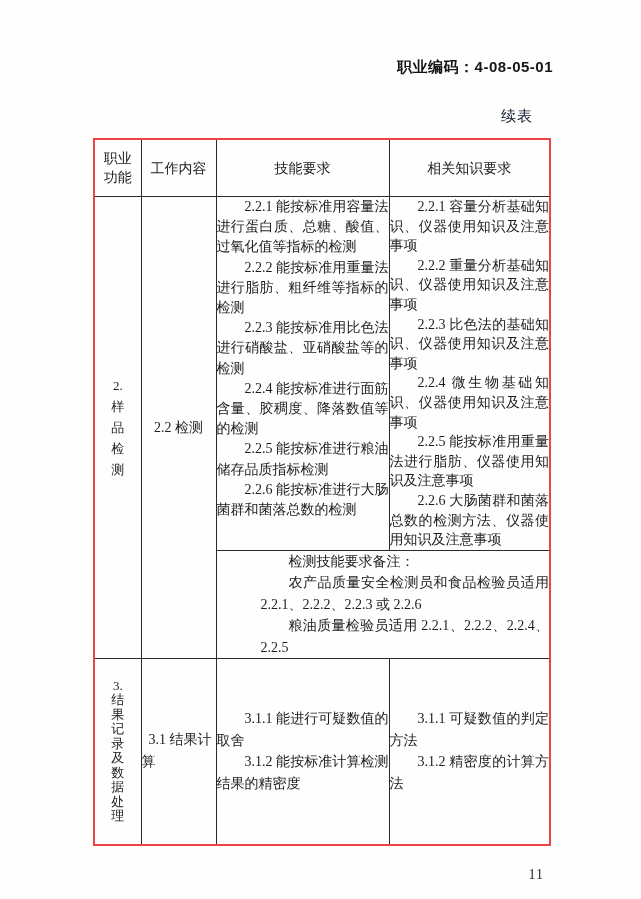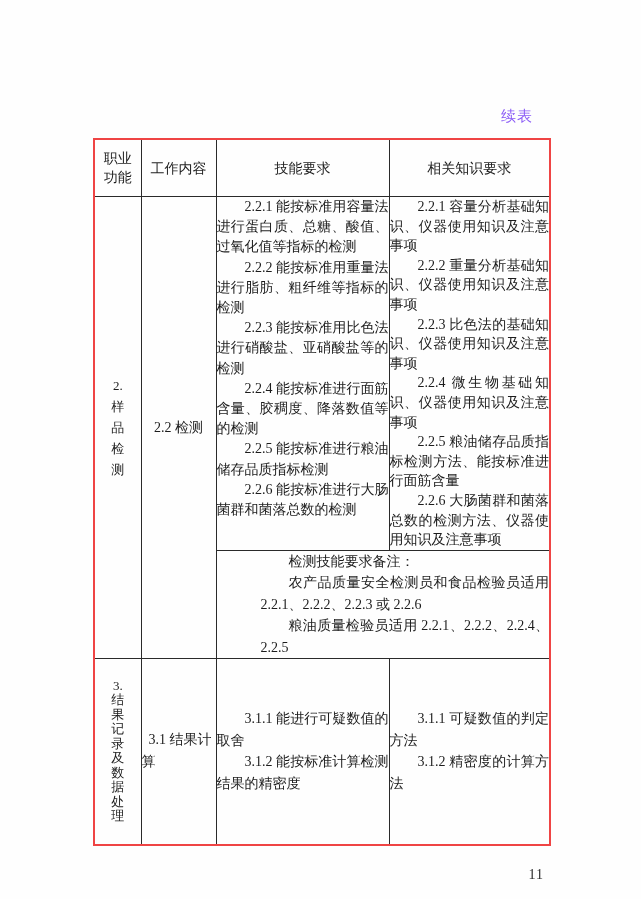--- a/index.html
+++ b/index.html
@@ -15,21 +15,21 @@
     position:absolute;left:0;top:0;width:641px;height:899px;
     background:#fefefe;
   }
   .code{
     position:absolute;top:58px;right:88px;
     font-family:"Liberation Sans","DejaVu Sans",sans-serif;
     font-weight:bold;font-size:15px;letter-spacing:.5px;color:#151515;
   }
   .continued{
     position:absolute;top:107px;right:108px;
-    font-size:15px;letter-spacing:1px;color:#8b5cf6;
+    font-size:15px;letter-spacing:1px;color:#0f172a;
   }
   table.std{
     position:absolute;left:93px;top:138px;
     width:456px;border-collapse:collapse;table-layout:fixed;
     border:2px solid #ef4444;
   }
   table.std td, table.std th{
     border:1px solid #2a2a2a;
     font-weight:normal;
     font-size:14px;
@@ -57,20 +57,21 @@
   .pagenum{
     position:absolute;top:867px;right:97px;
     font-size:14px;color:#2a2a2a;letter-spacing:1px;
   }
 </style>
 </head>
 <body>
 
 <div class="page">
 
+  <div class="code">职业编码：4-08-05-01</div>
   <div class="continued">续表</div>
 
   <table class="std">
     <colgroup>
       <col style="width:47px">
       <col style="width:75px">
       <col style="width:173px">
       <col style="width:161px">
     </colgroup>
     <tbody>
@@ -94,21 +95,21 @@
         <p>2.2.3 能按标准用比色法进行硝酸盐、亚硝酸盐等的检测</p>
         <p>2.2.4 能按标准进行面筋含量、胶稠度、降落数值等的检测</p>
         <p>2.2.5 能按标准进行粮油储存品质指标检测</p>
         <p>2.2.6 能按标准进行大肠菌群和菌落总数的检测</p>
       </td>
       <td class="body-top knowledge2">
         <p>2.2.1 容量分析基础知识、仪器使用知识及注意事项</p>
         <p>2.2.2 重量分析基础知识、仪器使用知识及注意事项</p>
         <p>2.2.3 比色法的基础知识、仪器使用知识及注意事项</p>
         <p>2.2.4 微生物基础知识、仪器使用知识及注意事项</p>
-        <p>2.2.5 粮油储存品质指标检测方法、能按标准进行面筋含量</p>
+        <p>2.2.5 能按标准用重量法进行脂肪、仪器使用知识及注意事项</p>
         <p>2.2.6 大肠菌群和菌落总数的检测方法、仪器使用知识及注意事项</p>
       </td>
     </tr>
 
     <tr style="height:97px;">
       <td class="note-cell" colspan="2">
         <p>检测技能要求备注：</p>
         <p>农产品质量安全检测员和食品检验员适用 2.2.1、2.2.2、2.2.3 或 2.2.6</p>
         <p>粮油质量检验员适用 2.2.1、2.2.2、2.2.4、2.2.5</p>
       </td>

